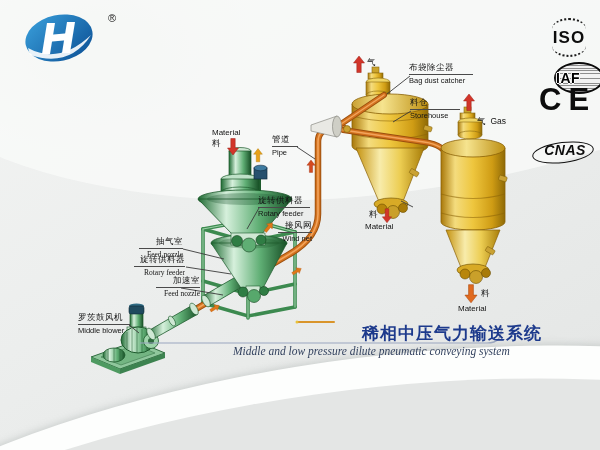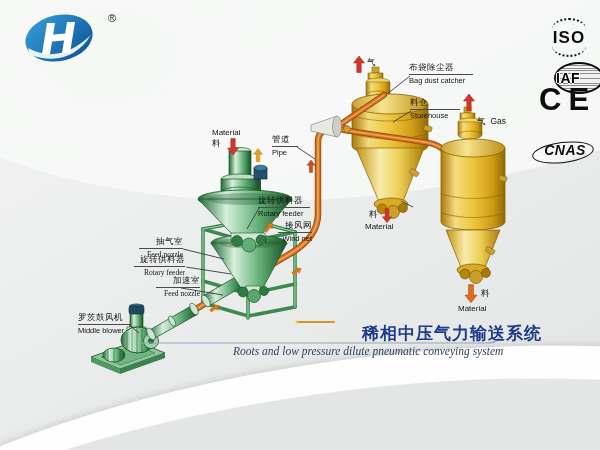--- a/index.html
+++ b/index.html
@@ -311,21 +311,21 @@
   </div>
   <div class="lbl plain" style="left:458px;top:303px;">
     <span class="en" style="font-size:8px;">Material</span>
   </div>
   <div class="lbl" style="left:78px;top:312px;width:52px;">
     <span class="cn">罗茨鼓风机</span>
     <span class="en">Middle blower</span>
   </div>
 
   <div id="title-cn">稀相中压气力输送系统</div>
-  <div id="title-en">Roots and low pressure dilute pneumatic conveying system</div>
+  <div id="title-en">Middle and low pressure dilute pneumatic conveying system</div>
 
   <div id="logo">
     <svg width="96" height="56" viewBox="0 0 96 56">
       <defs>
         <linearGradient id="lg" x1="0" y1="0" x2="1" y2="1">
           <stop offset="0" stop-color="#3aa0dc"></stop>
             <stop offset="1" stop-color="#0b4f94"></stop>
         </linearGradient>
       </defs>
       <ellipse cx="45" cy="28" rx="34" ry="23" fill="url(#lg)" transform="rotate(-12 45 28)"></ellipse>

